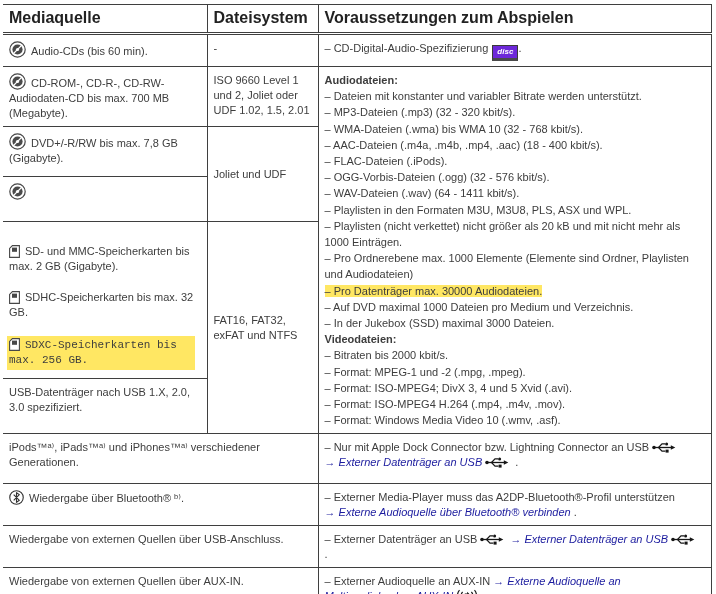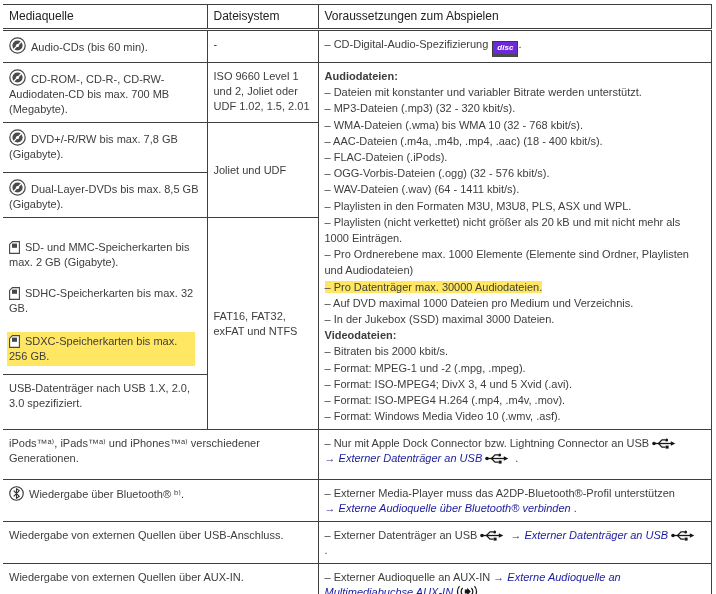--- a/index.html
+++ b/index.html
@@ -8,41 +8,41 @@
   body {
     width:716px; height:594px; overflow:hidden; background:#fff;
     font-family:"Liberation Sans","DejaVu Sans",sans-serif;
     color:var(--text); font-size:11px;
   }
   table.media {
     border-collapse:collapse; table-layout:fixed;
     width:708px; margin:4px 0 0 3px;
   }
   th {
-    font-size:12px; font-weight:normal; text-align:left; color:#222;
+    font-size:16px; font-weight:bold; text-align:left; color:#222;
     border-top:1px solid var(--border);
     border-bottom:3px double var(--border);
     padding:4px 6px 5px 6px; vertical-align:top;
   }
   td {
     vertical-align:top; padding:6px 6px 5px 6px;
     border-top:1px solid var(--border);
     line-height:15px;
   }
   .vsep { border-right:1px solid var(--border); }
   .c3   { border-right:1px solid var(--border); }
   td.mid { vertical-align:middle; }
   .h-audio{height:29px} .h-cdrom{height:59px} .h-dvd{height:47px}
   .h-dual{height:45px}  .h-sd{height:142px}   .h-usbm{height:55px}
   .h-ipods{height:50px} .h-bt{height:41px}    .h-usbp{height:42px} .h-aux{height:41px}
   .bigcell { line-height:16.2px; padding-top:5px;margin-left:24px; }
   .bigcell .bold { font-weight:bold; }
   .hl-inline { background:var(--highlight); }
   .sdp { margin:16px 0 15px 0; }
-  .sdp.last { margin-bottom:0; }
+  .sdp.last { margin-bottom:0;font-family:Liberation Mono, monospace; }
   .hl-block { background:var(--highlight); margin-right:6px; padding:2px 0 2px 2px; margin-left:-2px; }
   .link { color:var(--link); font-style:italic; }
   .icon { vertical-align:-3px; margin-right:5px; }
   .icon-inline { vertical-align:-2px; margin:0 3px; }
   .cdlogo {
     display:inline-block; background:#6d28d9; color:#fff; border:1px solid #3a3a3a;
     font-size:8px; font-style:italic; font-weight:bold; line-height:9px;
     padding:1px 4px 2px 4px; margin-left:4px; vertical-align:-2px;
     border-bottom:3px solid #4a4a4a;
   }
@@ -127,21 +127,21 @@
       <td class="vsep mid" rowspan="2">Joliet und UDF</td>
     </tr>
 
     <tr>
       <td class="vsep h-dual">
         <svg class="icon" width="17" height="17" viewBox="0 0 17 17">
             <circle cx="8.5" cy="8.5" r="7.7" fill="none" stroke="#474747" stroke-width="1.2"></circle>
             <circle cx="8.5" cy="8.5" r="5.1" fill="#4a4a4a"></circle>
             <circle cx="8.5" cy="8.5" r="1.6" fill="#fff"></circle>
             <line x1="5" y1="12" x2="12" y2="5" stroke="#fff" stroke-width="1.1"></line>
-          </svg><span>Dual-Layer-DVDs bis max. 8,5 GB (Gigabyte).</span>
+          </svg>
       </td>
     </tr>
 
     <tr>
       <td class="vsep h-sd">
         <p class="sdp">
           <svg class="icon" width="11" height="13" viewBox="0 0 11 13">
               <path d="M3.4 0.6 H10.4 V12.4 H0.6 V3.4 Z" fill="#fff" stroke="#474747" stroke-width="1.1"></path>
               <rect x="3" y="2.6" width="5" height="4.2" fill="#474747"></rect>
             </svg><span>SD- und MMC-Speicherkarten bis max. 2 GB (Gigabyte).</span>

